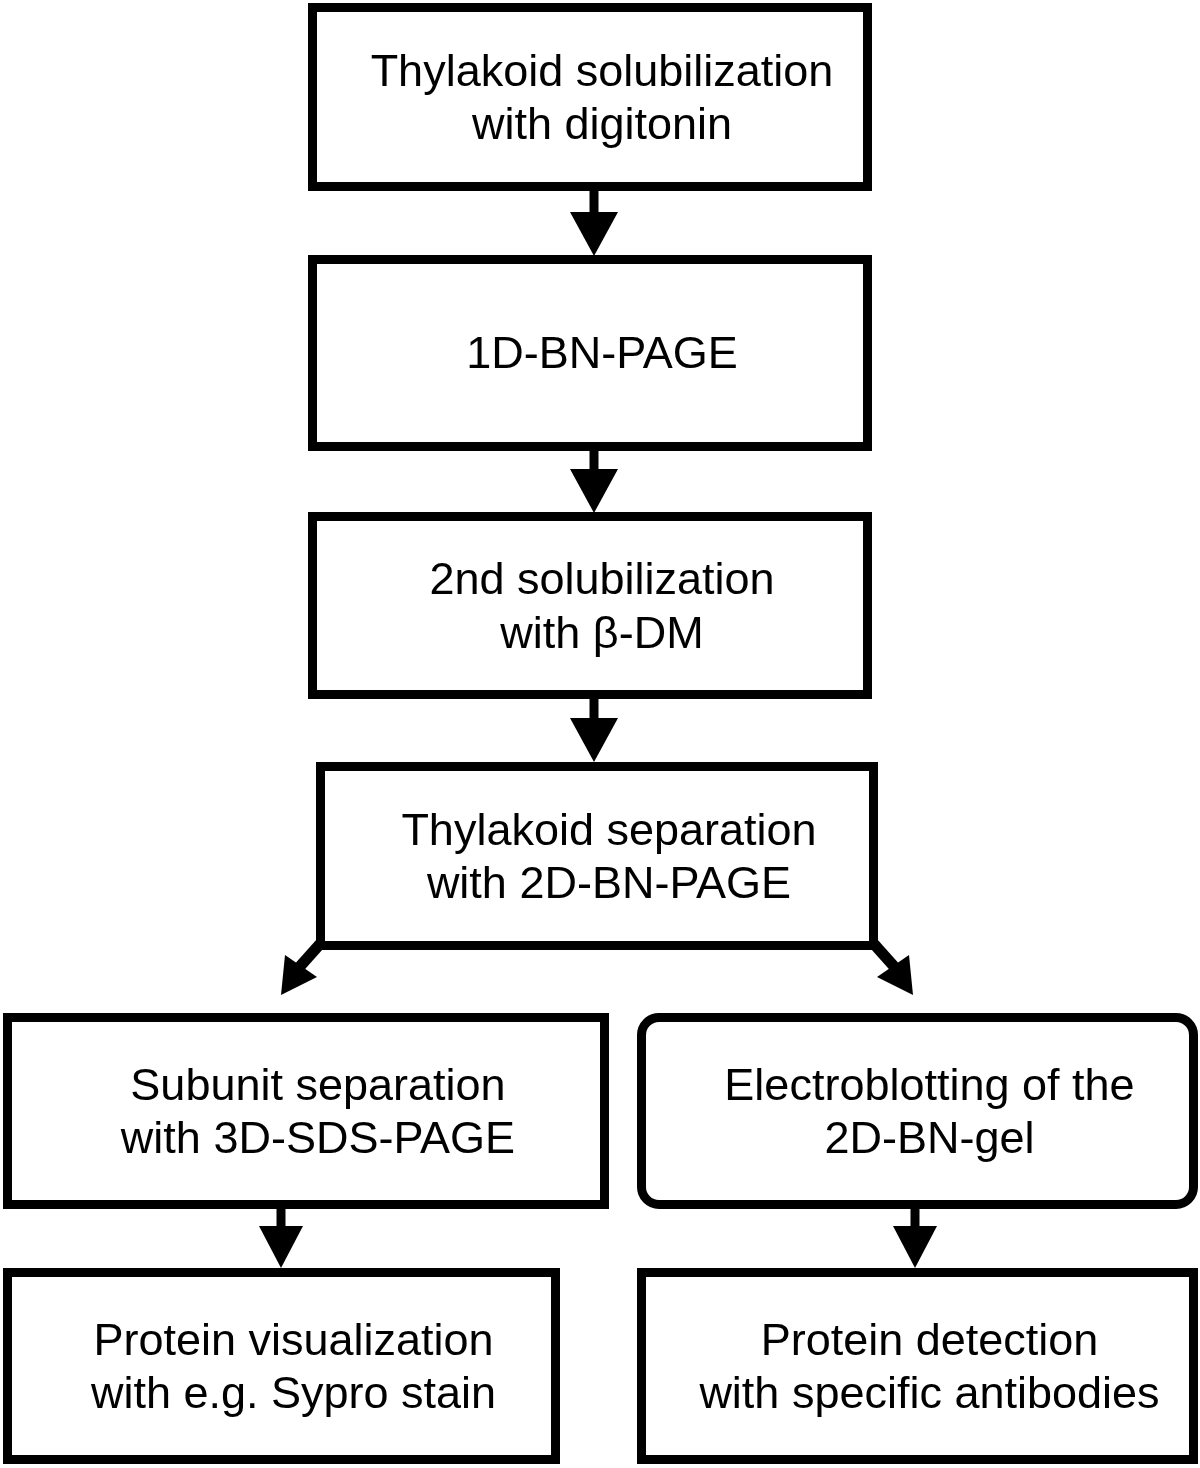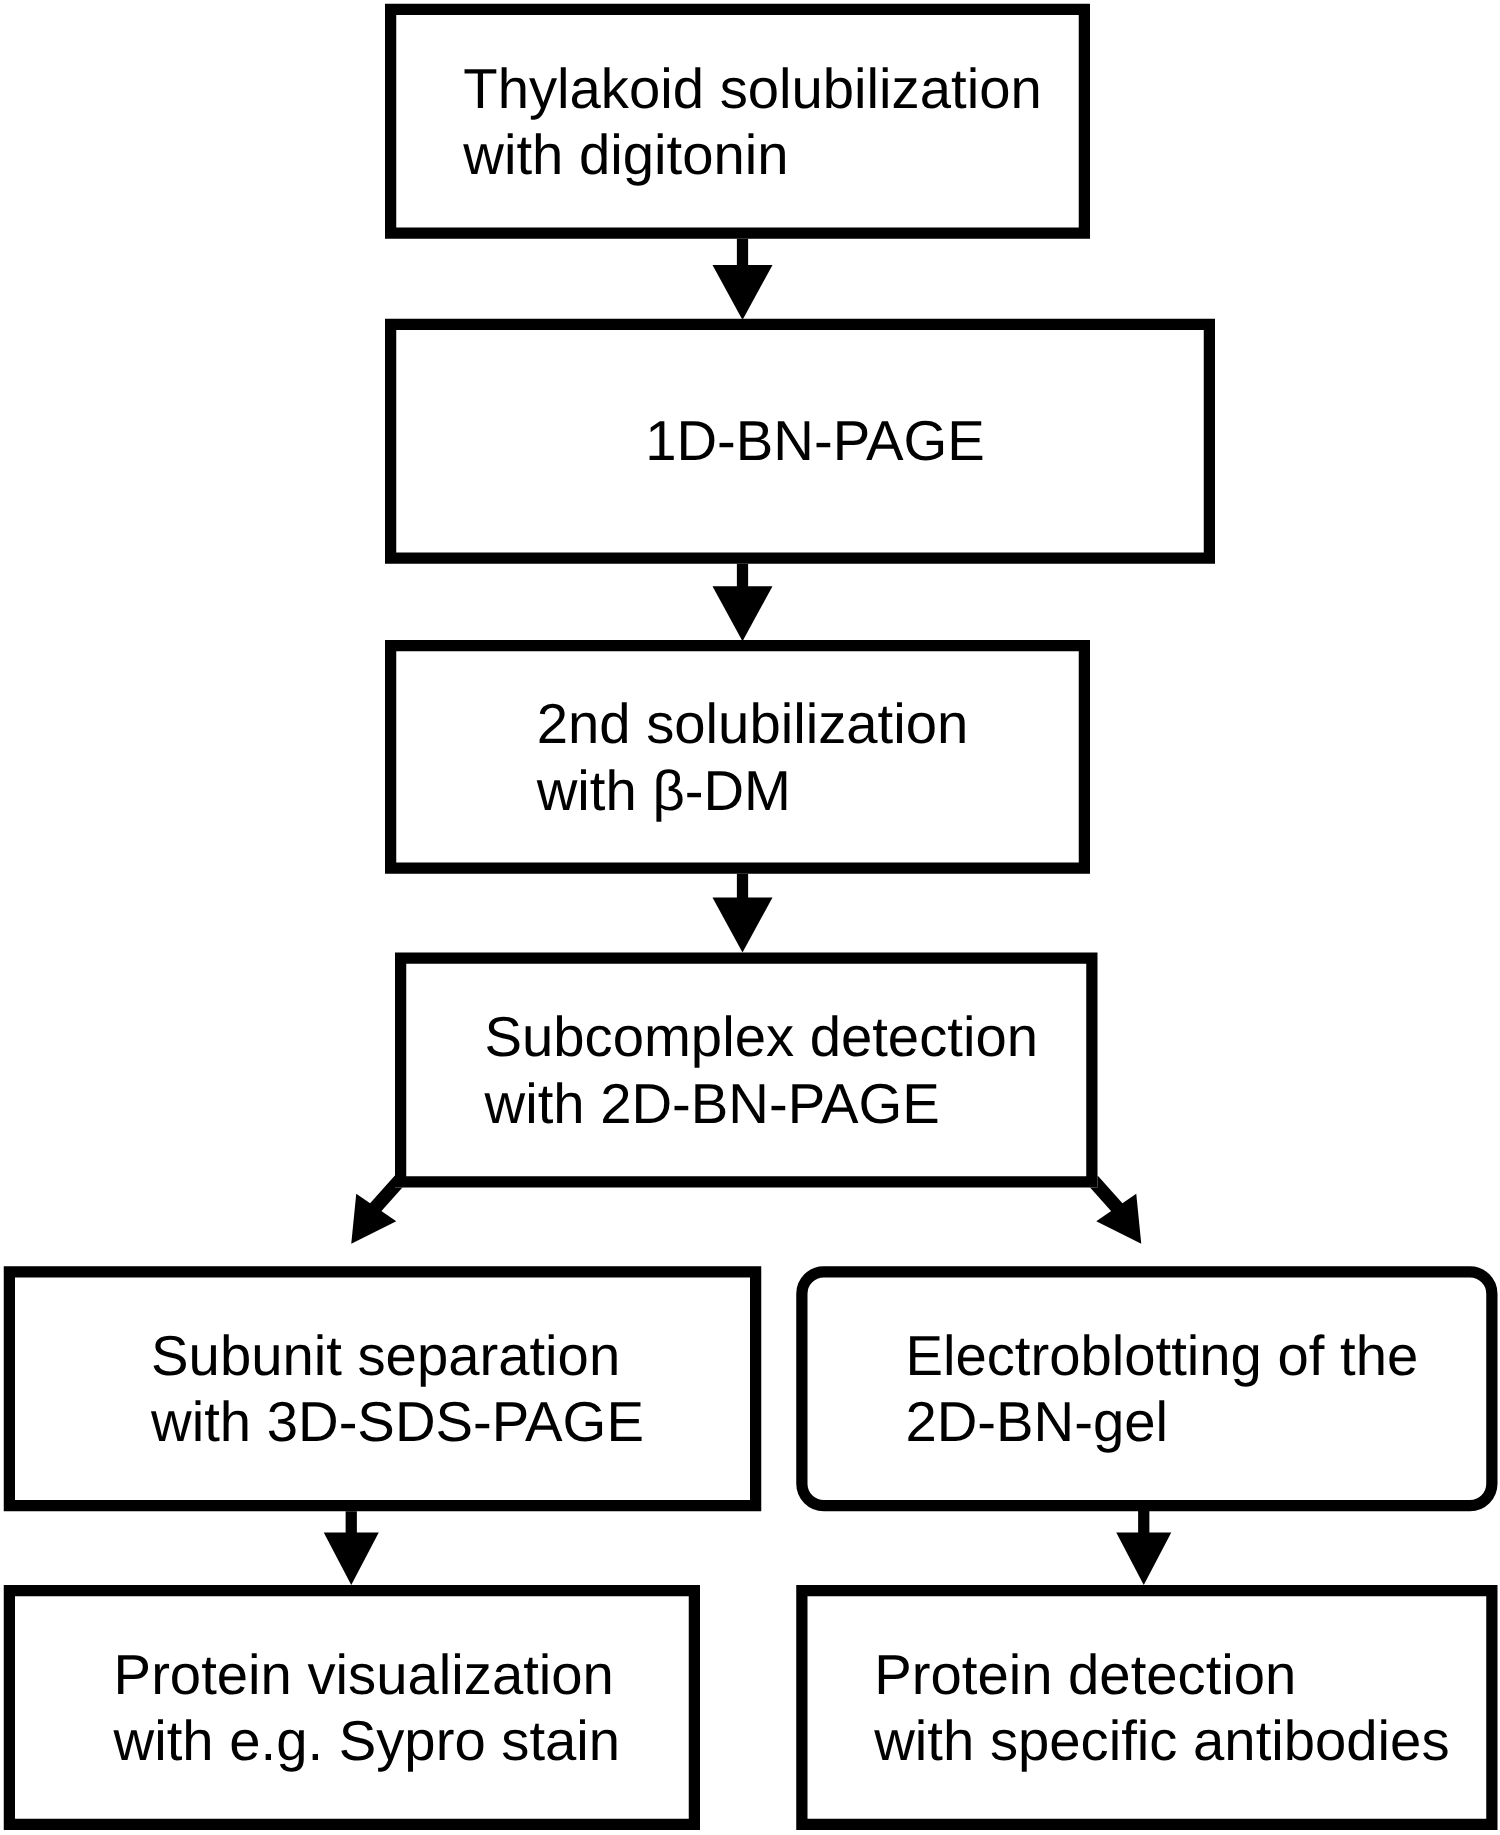--- a/index.html
+++ b/index.html
@@ -17,20 +17,21 @@
     font-family: "Liberation Sans", sans-serif;
   }
   .node {
     position: absolute;
     box-sizing: border-box;
     background: #ffffff;
     border: 9px solid #000000;
     display: flex;
     align-items: center;
     justify-content: center;
+    text-align: center;
     padding-left: 24px;
   }
   .node-label {
     font-family: "Liberation Sans", sans-serif;
     font-size: 45px;
     line-height: 1.18;
     color: #000000;
     white-space: pre-line;
     padding: 0 6px;
   }
@@ -84,31 +85,31 @@
       <line x1="915" y1="1208" x2="915" y2="1238" stroke="#000000" stroke-width="9"></line>
       <polygon points="915,1268 893,1226 937,1226" fill="#000000"></polygon>
     </g>
   </svg>
 
   <div class="node" style="left:308px; top:3px; width:564px; height:188px;">
     <span class="node-label">Thylakoid solubilization
 with digitonin</span>
   </div>
 
-  <div class="node" style="left:308px; top:255px; width:664px; height:196px;">
+  <div class="node" style="left:308px; top:255px; width:564px; height:196px;">
     <span class="node-label">1D-BN-PAGE</span>
   </div>
 
   <div class="node" style="left:308px; top:512px; width:564px; height:187px;">
     <span class="node-label">2nd solubilization
 with β-DM</span>
   </div>
 
   <div class="node" style="left:316px; top:762px; width:562px; height:188px;">
-    <span class="node-label">Subcomplex detection
+    <span class="node-label">Thylakoid separation
 with 2D-BN-PAGE</span>
   </div>
 
   <div class="node" style="left:3px; top:1013px; width:606px; height:196px;">
     <span class="node-label">Subunit separation
 with 3D-SDS-PAGE</span>
   </div>
 
   <div class="node" style="left:637px; top:1013px; width:561px; height:196px;border-radius:22px;">
     <span class="node-label">Electroblotting of the

